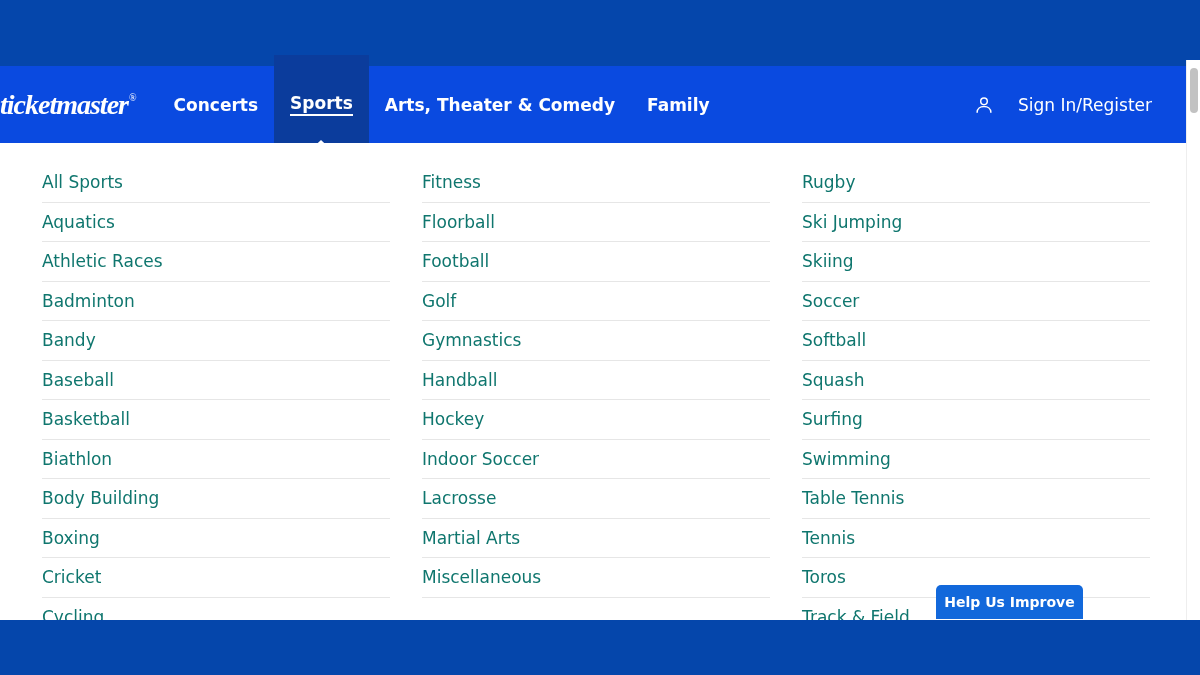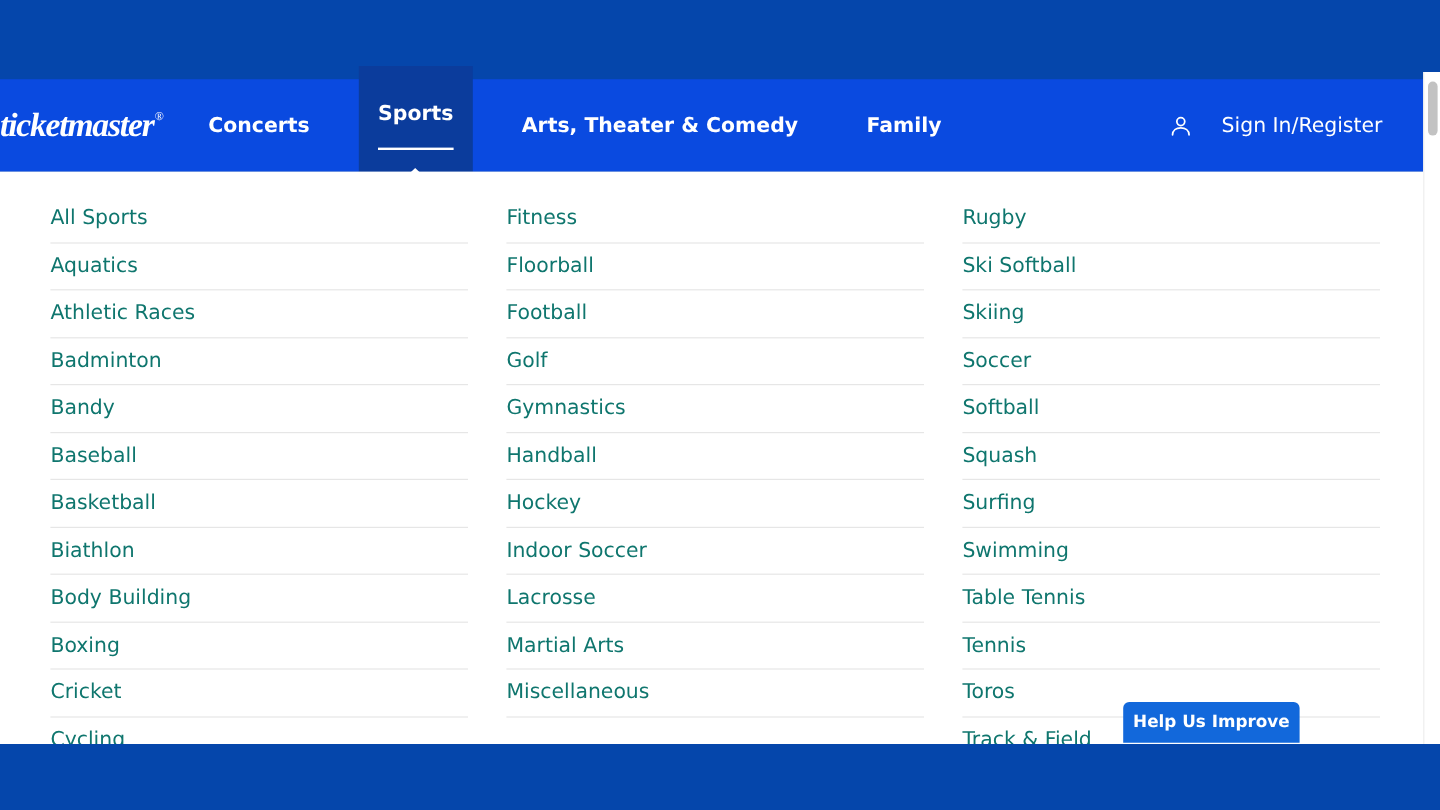--- a/index.html
+++ b/index.html
@@ -49,40 +49,39 @@
     font-weight: normal;
     margin-top: 2px;
     margin-left: 1px;
   }
 
   .nav-items {
     display: flex;
     align-items: stretch;
     height: 100px;
     margin-left: 22px;
-    gap: 25px;
   }
   .nav-item {
     display: flex;
     align-items: center;
     padding: 0 16px;
     color: #ffffff;
     font-size: 17px;
     font-weight: bold;
     white-space: nowrap;
     position: relative;
     cursor: pointer;
     font-family: "DejaVu Sans", sans-serif;
   }
   .nav-item.active {
     background: #0b3c9c;
   }
   .nav-item.active .nav-label {
     border-bottom: 2px solid #ffffff;
-    padding-bottom: 18px;
+    padding-bottom: 1px;
   }
   .nav-arrow {
     position: absolute;
     bottom: 0;
     left: 50%;
     transform: translateX(-50%);
     width: 0; height: 0;
     border-left: 16px solid transparent;
     border-right: 16px solid transparent;
     border-bottom: 15px solid #ffffff;
@@ -298,21 +297,21 @@
           </div>
           <div class="sport-row">
             <span>Miscellaneous</span>
           </div>
         </div>
       <div class="col" id="col2">
           <div class="sport-row">
             <span>Rugby</span>
           </div>
           <div class="sport-row">
-            <span>Ski Softball</span>
+            <span>Ski Jumping</span>
           </div>
           <div class="sport-row">
             <span>Skiing</span>
           </div>
           <div class="sport-row">
             <span>Soccer</span>
           </div>
           <div class="sport-row">
             <span>Softball</span>
           </div>

